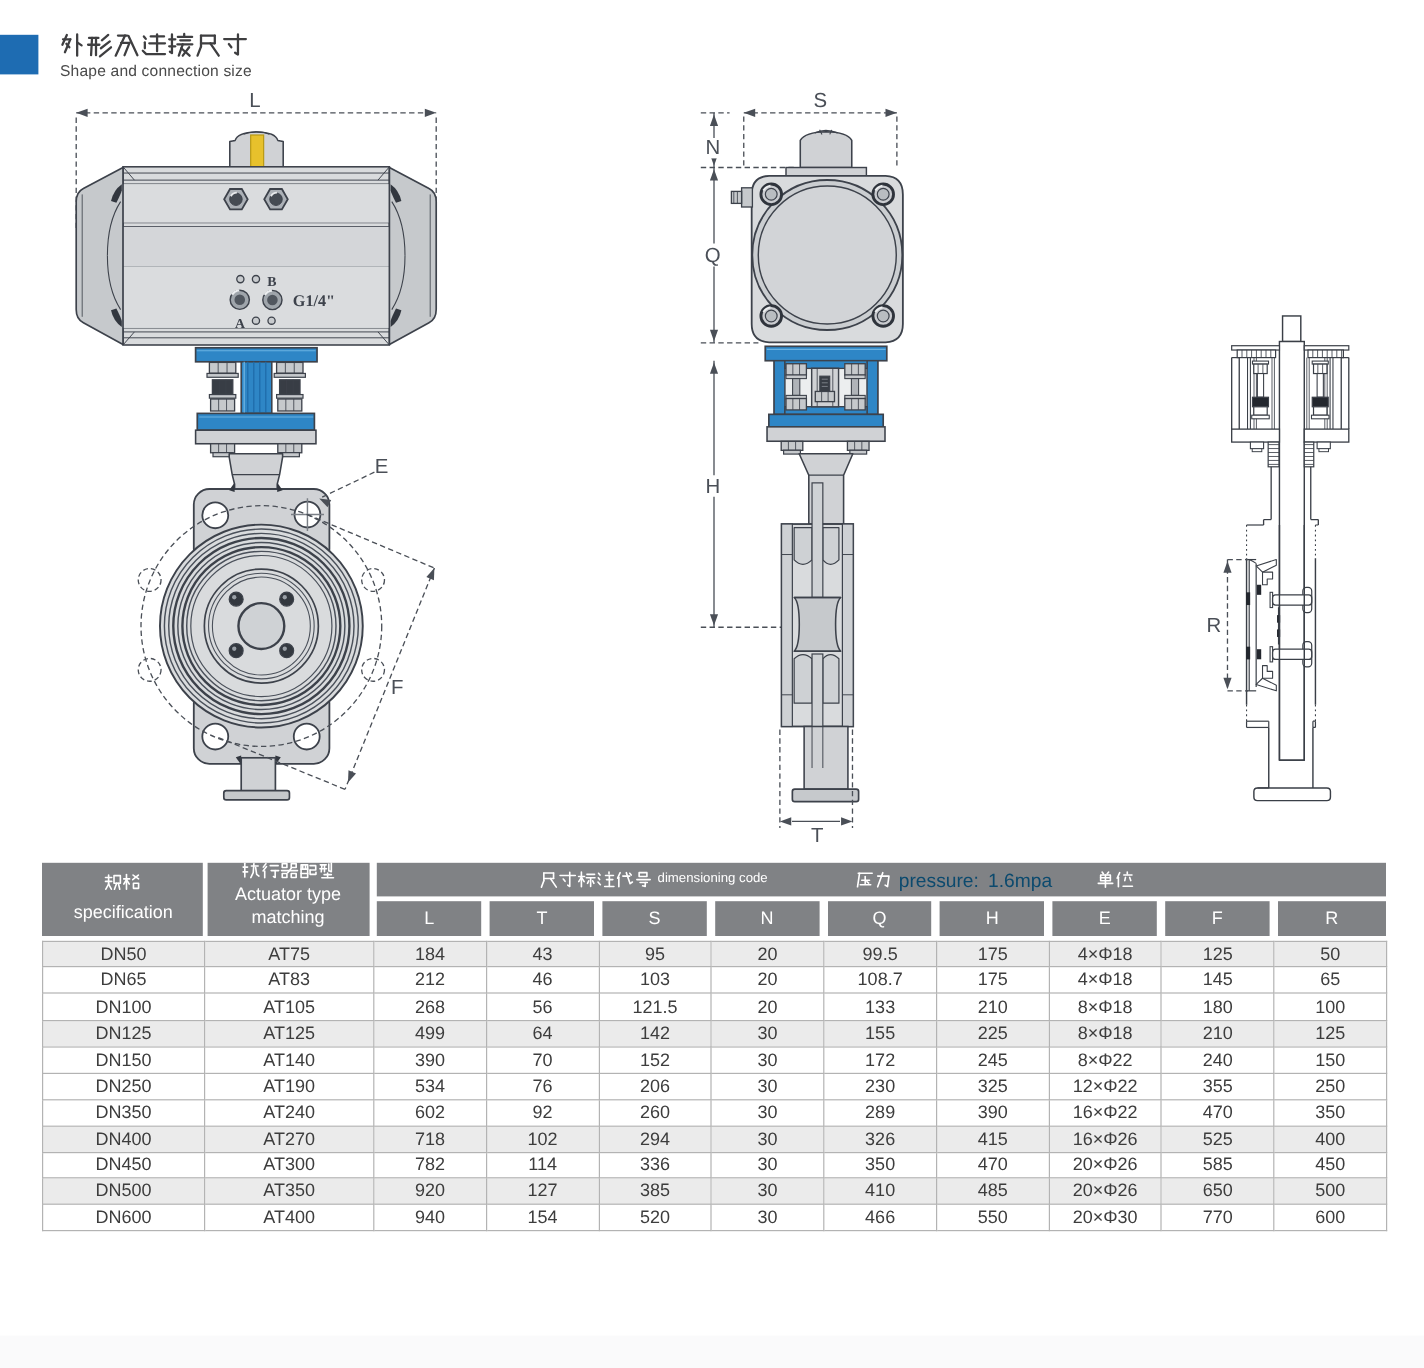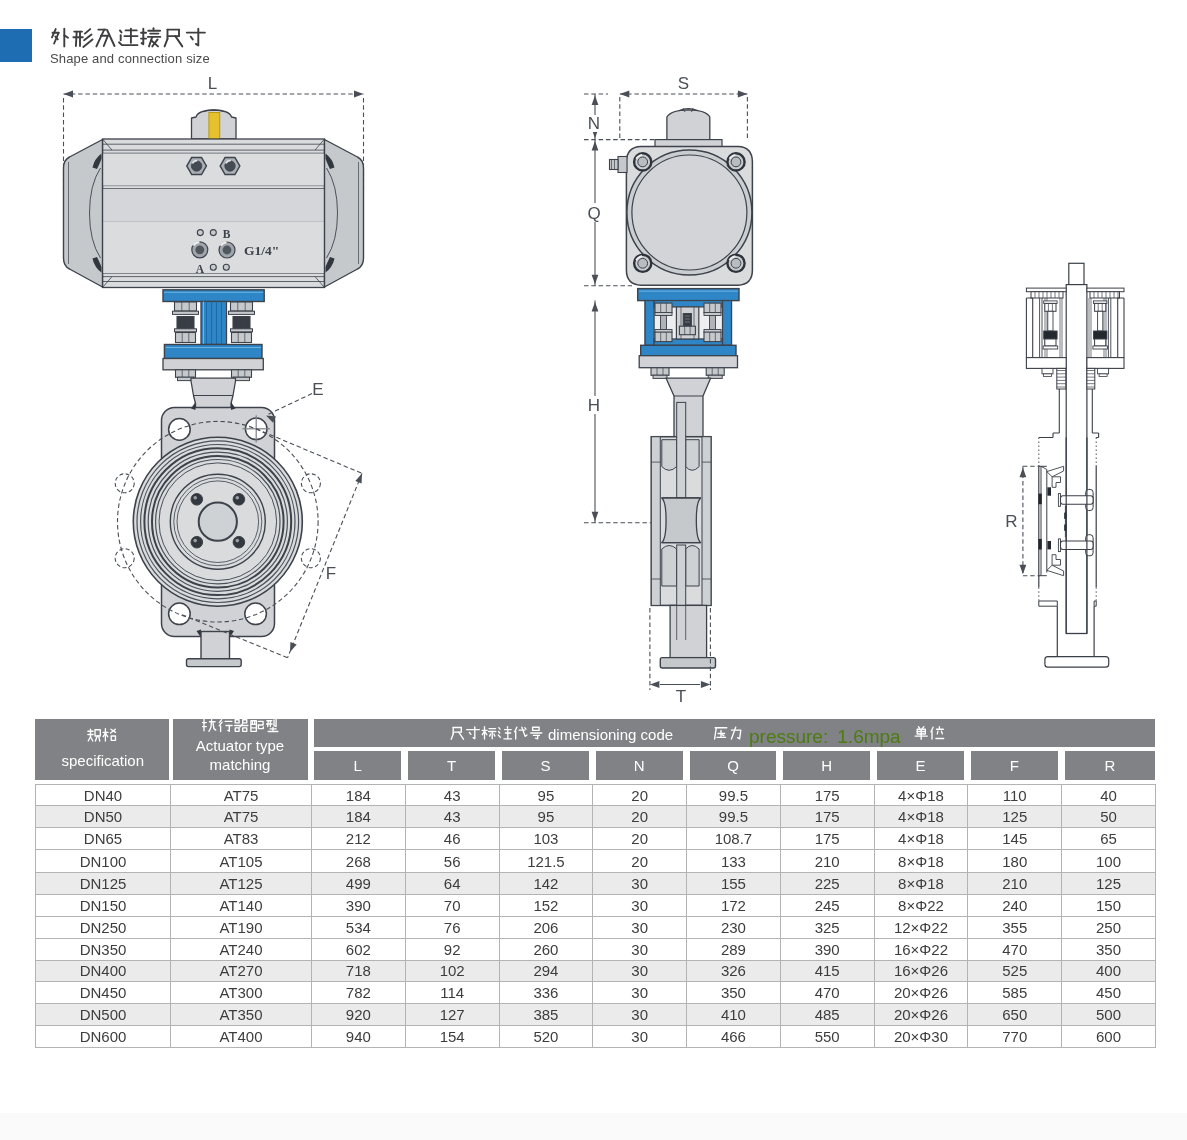--- a/index.html
+++ b/index.html
@@ -577,51 +577,38 @@
     <polyline points="932.0,731.1 932.0,739.0" fill="none" stroke="#fff" stroke-width="1.35" stroke-linecap="round" stroke-linejoin="round"></polyline>
     <polyline points="939.4,726.7 939.4,728.3" fill="none" stroke="#fff" stroke-width="1.35" stroke-linecap="round" stroke-linejoin="round"></polyline>
     <polyline points="936.5,729.2 943.3,729.2" fill="none" stroke="#fff" stroke-width="1.35" stroke-linecap="round" stroke-linejoin="round"></polyline>
     <polyline points="937.9,731.2 937.3,733.8" fill="none" stroke="#fff" stroke-width="1.35" stroke-linecap="round" stroke-linejoin="round"></polyline>
     <polyline points="941.4,731.2 942.3,733.8" fill="none" stroke="#fff" stroke-width="1.35" stroke-linecap="round" stroke-linejoin="round"></polyline>
     <polyline points="935.9,738.5 943.7,738.5" fill="none" stroke="#fff" stroke-width="1.35" stroke-linecap="round" stroke-linejoin="round"></polyline>
   </svg>
 <div class="abs" style="left:60px;top:752px;width:84px;text-align:right;color:#fff;font-size:15px">specification</div>
 <div class="abs" style="left:172px;top:737px;width:136px;text-align:center;color:#fff;font-size:15px">Actuator type</div>
 <div class="abs" style="left:172px;top:755.5px;width:136px;text-align:center;color:#fff;font-size:15px">matching</div>
-<div class="abs" style="left:548px;top:726px;color:#fff;font-size:15px">dimensioning code</div>
-<div class="abs" style="left:749px;top:726px;color:#4d7c0f;font-size:19px">pressure:  1.6mpa</div>
+<div class="abs" style="left:548px;top:726px;color:#fff;font-size:11px">dimensioning code</div>
+<div class="abs" style="left:749px;top:726px;color:#0c4a6e;font-size:16px">pressure:  1.6mpa</div>
 <div class="abs" style="left:947px;top:702px;color:#fff;font-size:15px">unit:  mm</div>
 <table class="abs" style="left:35px;top:783.6px;width:1120px">
     <colgroup>
       <col style="width:135.00px">
       <col style="width:141.00px">
       <col style="width:93.78px">
       <col style="width:93.78px">
       <col style="width:93.78px">
       <col style="width:93.78px">
       <col style="width:93.78px">
       <col style="width:93.78px">
       <col style="width:93.78px">
       <col style="width:93.78px">
       <col style="width:93.78px">
     </colgroup>
     <tbody>
-      <tr style="height:21.85px">
-        <td>DN40</td>
-        <td>AT75</td>
-        <td>184</td>
-        <td>43</td>
-        <td>95</td>
-        <td>20</td>
-        <td>99.5</td>
-        <td>175</td>
-        <td>4×Φ18</td>
-        <td>110</td>
-        <td>40</td>
-      </tr>
       <tr class="alt" style="height:21.85px">
         <td>DN50</td>
         <td>AT75</td>
         <td>184</td>
         <td>43</td>
         <td>95</td>
         <td>20</td>
         <td>99.5</td>
         <td>175</td>
         <td>4×Φ18</td>

